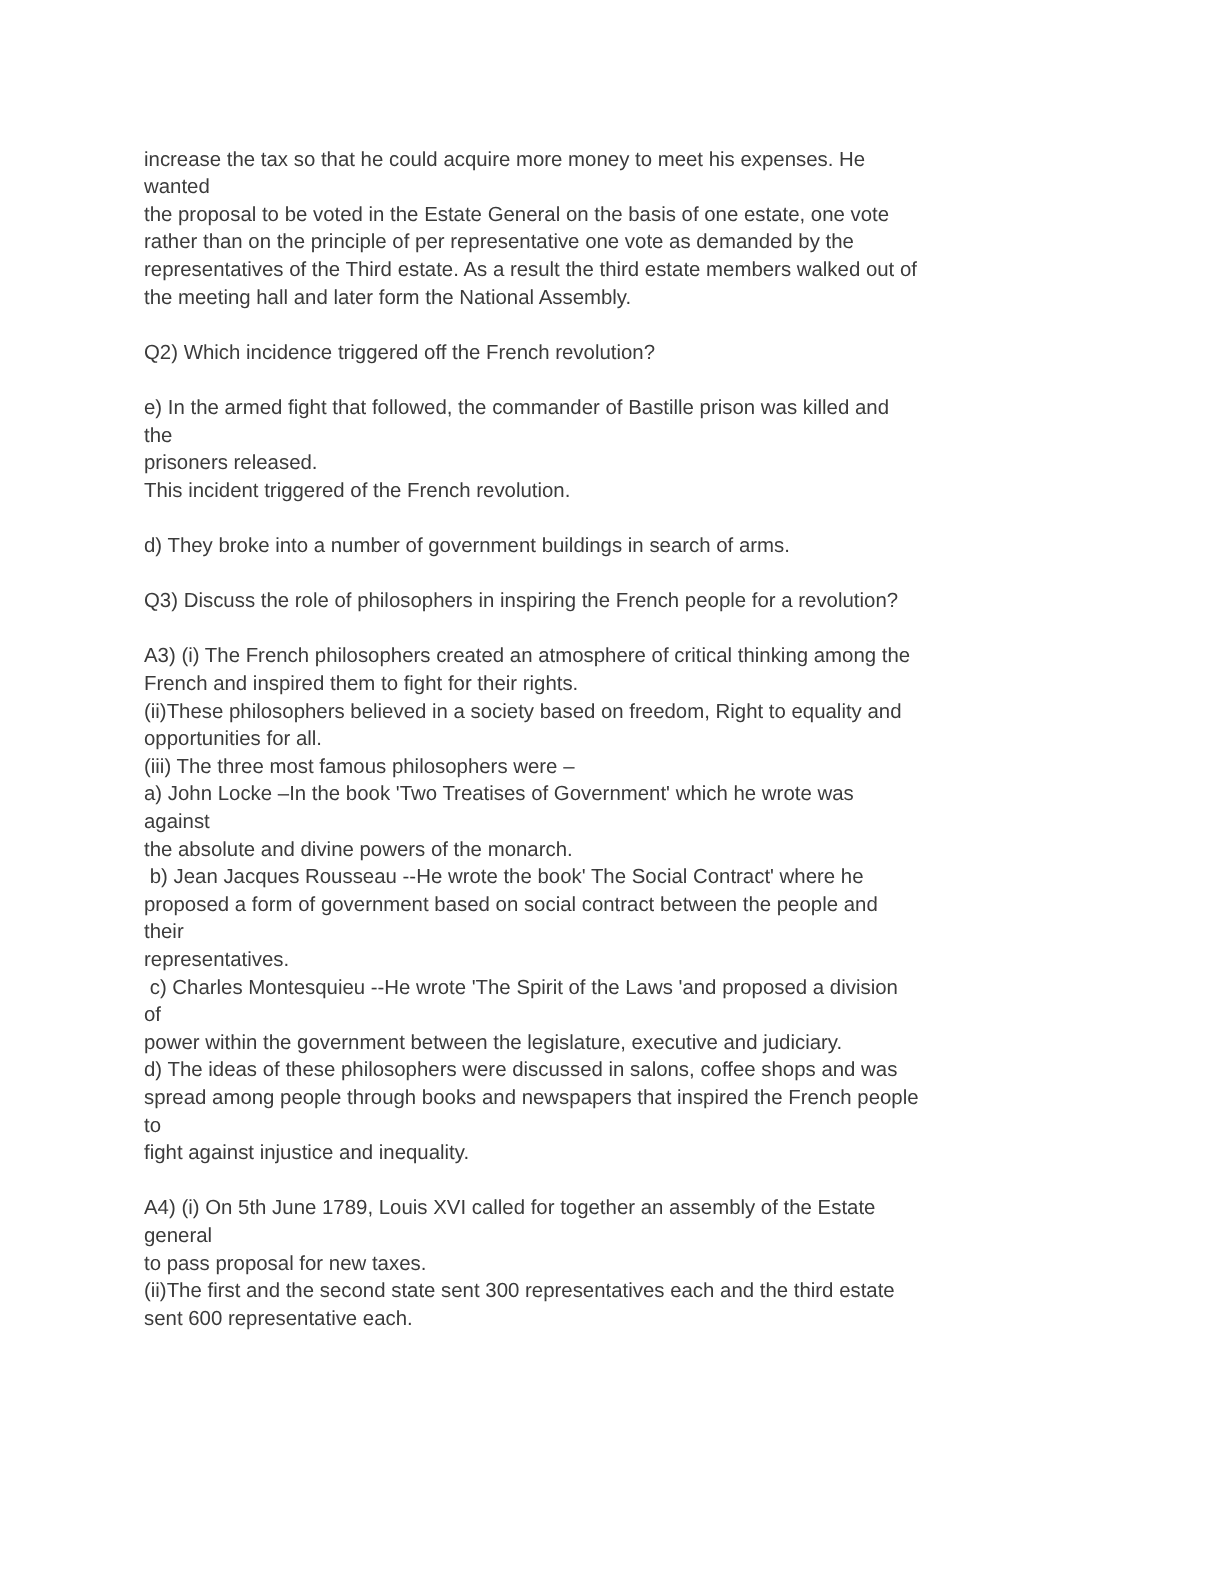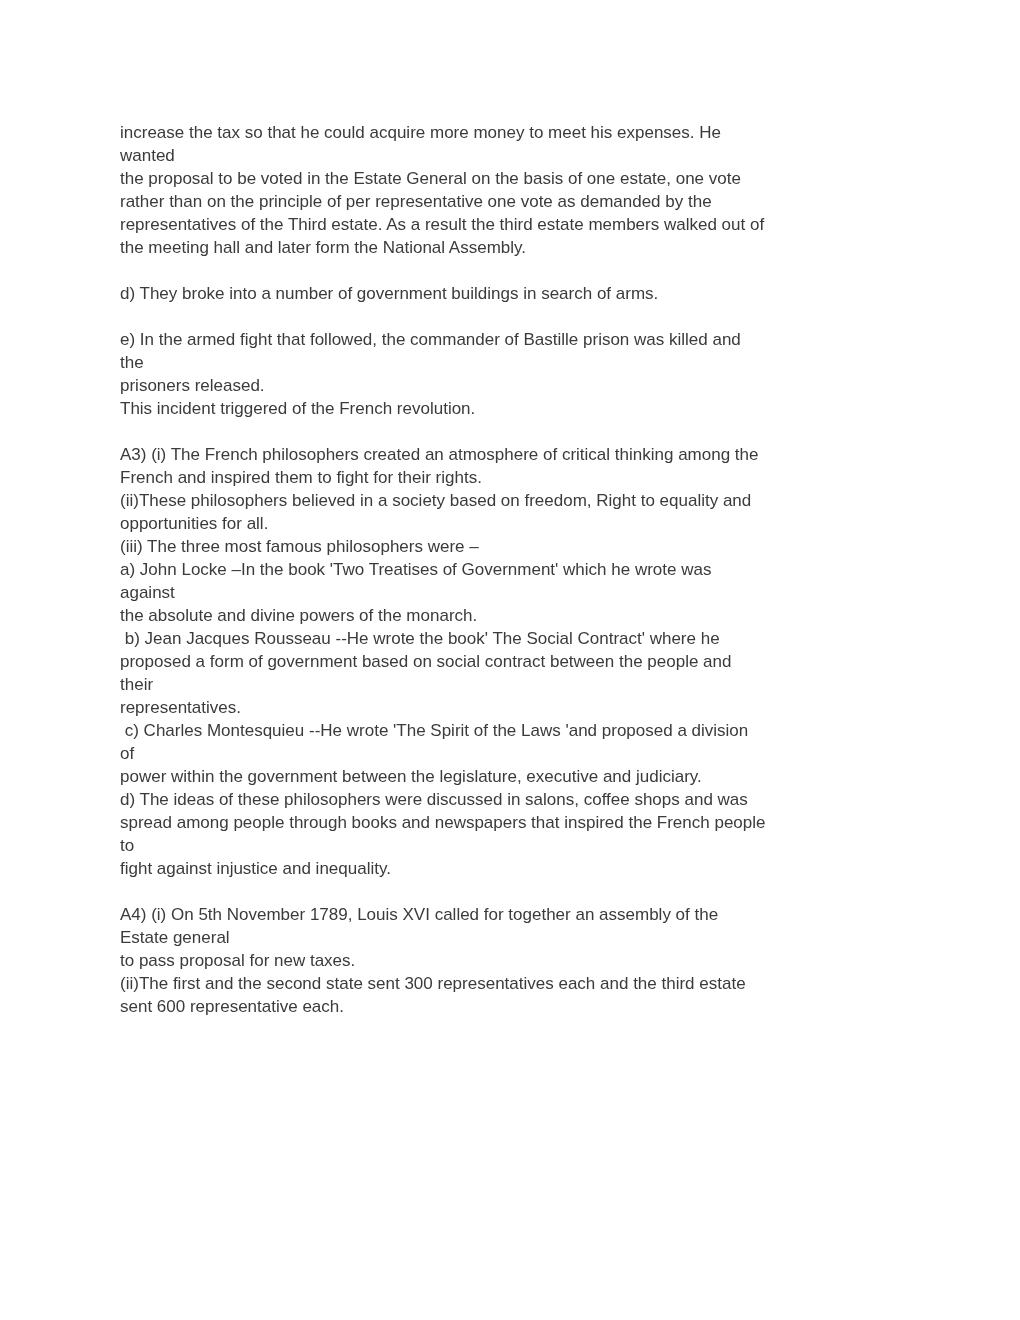--- a/index.html
+++ b/index.html
@@ -28,36 +28,38 @@
 </style>
 </head>
 <body>
 
 <div class="page">
   <p class="para">increase the tax so that he could acquire more money to meet his expenses. He wanted
 the proposal to be voted in the Estate General on the basis of one estate, one vote
 rather than on the principle of per representative one vote as demanded by the
 representatives of the Third estate. As a result the third estate members walked out of
 the meeting hall and later form the National Assembly.</p>
-  <p class="para">d) They broke into a number of government buildings in search of arms.</p>
+  <p class="para">Q2) Which incidence triggered off the French revolution?</p>
   <p class="para">e) In the armed fight that followed, the commander of Bastille prison was killed and the
 prisoners released.
 This incident triggered of the French revolution.</p>
+  <p class="para">d) They broke into a number of government buildings in search of arms.</p>
+  <p class="para">Q3) Discuss the role of philosophers in inspiring the French people for a revolution?</p>
   <p class="para">A3) (i) The French philosophers created an atmosphere of critical thinking among the
 French and inspired them to fight for their rights.
 (ii)These philosophers believed in a society based on freedom, Right to equality and
 opportunities for all.
 (iii) The three most famous philosophers were –
 a) John Locke –In the book 'Two Treatises of Government' which he wrote was against
 the absolute and divine powers of the monarch.
  b) Jean Jacques Rousseau --He wrote the book' The Social Contract' where he
 proposed a form of government based on social contract between the people and their
 representatives.
  c) Charles Montesquieu --He wrote 'The Spirit of the Laws 'and proposed a division of
 power within the government between the legislature, executive and judiciary.
 d) The ideas of these philosophers were discussed in salons, coffee shops and was
 spread among people through books and newspapers that inspired the French people to
 fight against injustice and inequality.</p>
-  <p class="para">A4) (i) On 5th November 1789, Louis XVI called for together an assembly of the Estate general
+  <p class="para">A4) (i) On 5th June 1789, Louis XVI called for together an assembly of the Estate general
 to pass proposal for new taxes.
 (ii)The first and the second state sent 300 representatives each and the third estate
 sent 600 representative each.</p>
 </div>
 
 </body></html>

